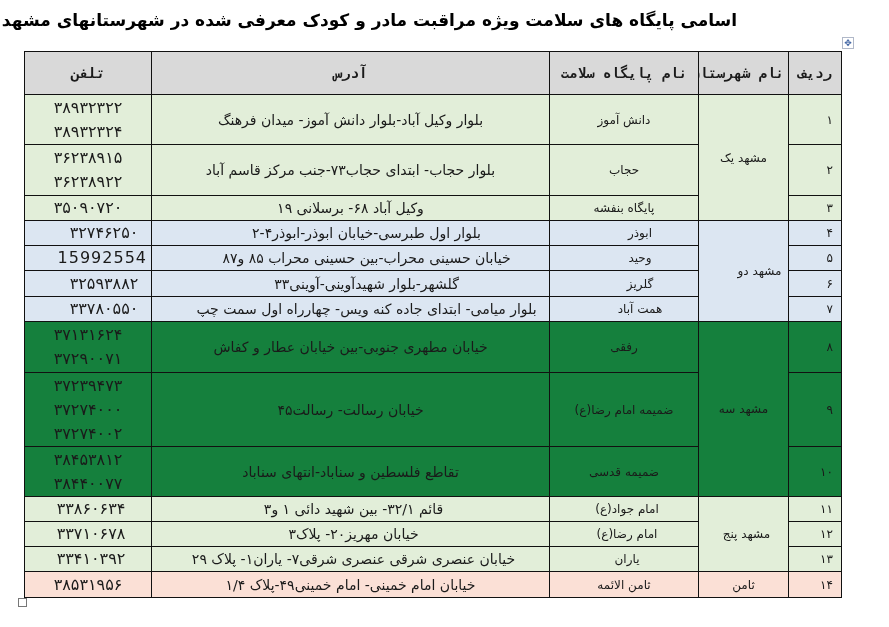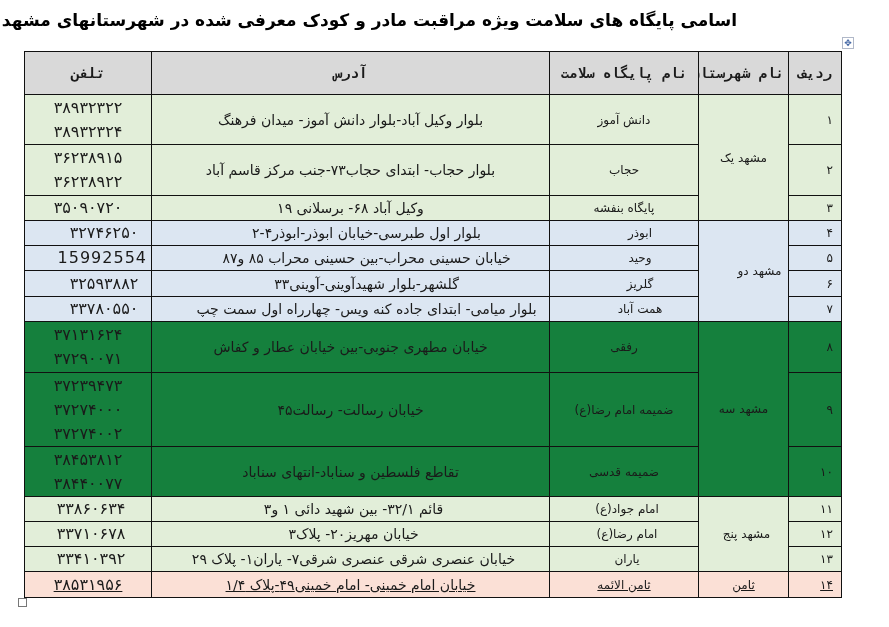--- a/index.html
+++ b/index.html
@@ -18,21 +18,21 @@
   td, th { border:1.5px solid #111; text-align:center; vertical-align:middle;
            padding:0 4px; font-size:12px; white-space:nowrap; overflow:hidden; }
   th { background:#d9d9d9; font-weight:bold; font-size:14px; height:42px;font-family:Liberation Mono, monospace; }
   td.num { text-align:right; padding-right:8px; }
   td.addr { font-size:14px; }
   td.phone { font-size:16px; letter-spacing:1px; line-height:24px; }
   .g1 td { background:#e2eed9; }
   .g2 td { background:#dce6f2;padding-left:36px; }
   .g3 td { background:#15803d; }
   .g4 td { background:#e2eed9;padding-left:10px; }
-  .g5 td { background:#fbe0d6;text-decoration:underline; }
+  .g5 td { background:#fbe0d6; }
   .phone span { display:block; }
 </style>
 </head>
 <body>
 
 <div class="title">اسامی پایگاه های سلامت ویژه مراقبت مادر و کودک معرفی شده در شهرستانهای مشهد</div>
 <div class="anchor">✥</div>
 
 <table>
   <colgroup>

